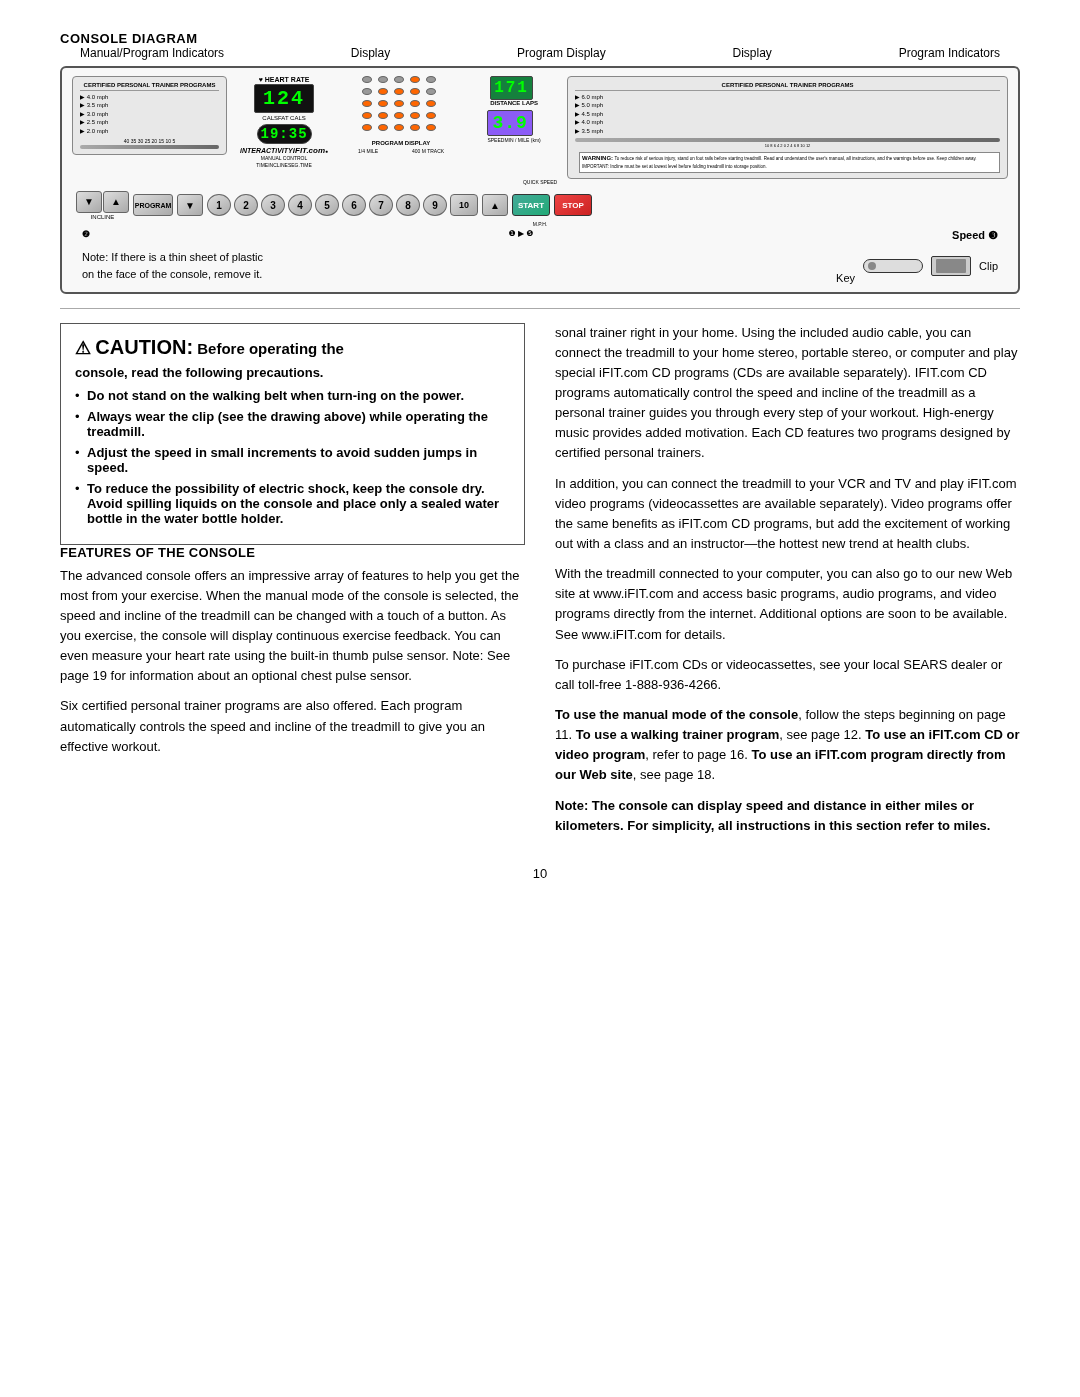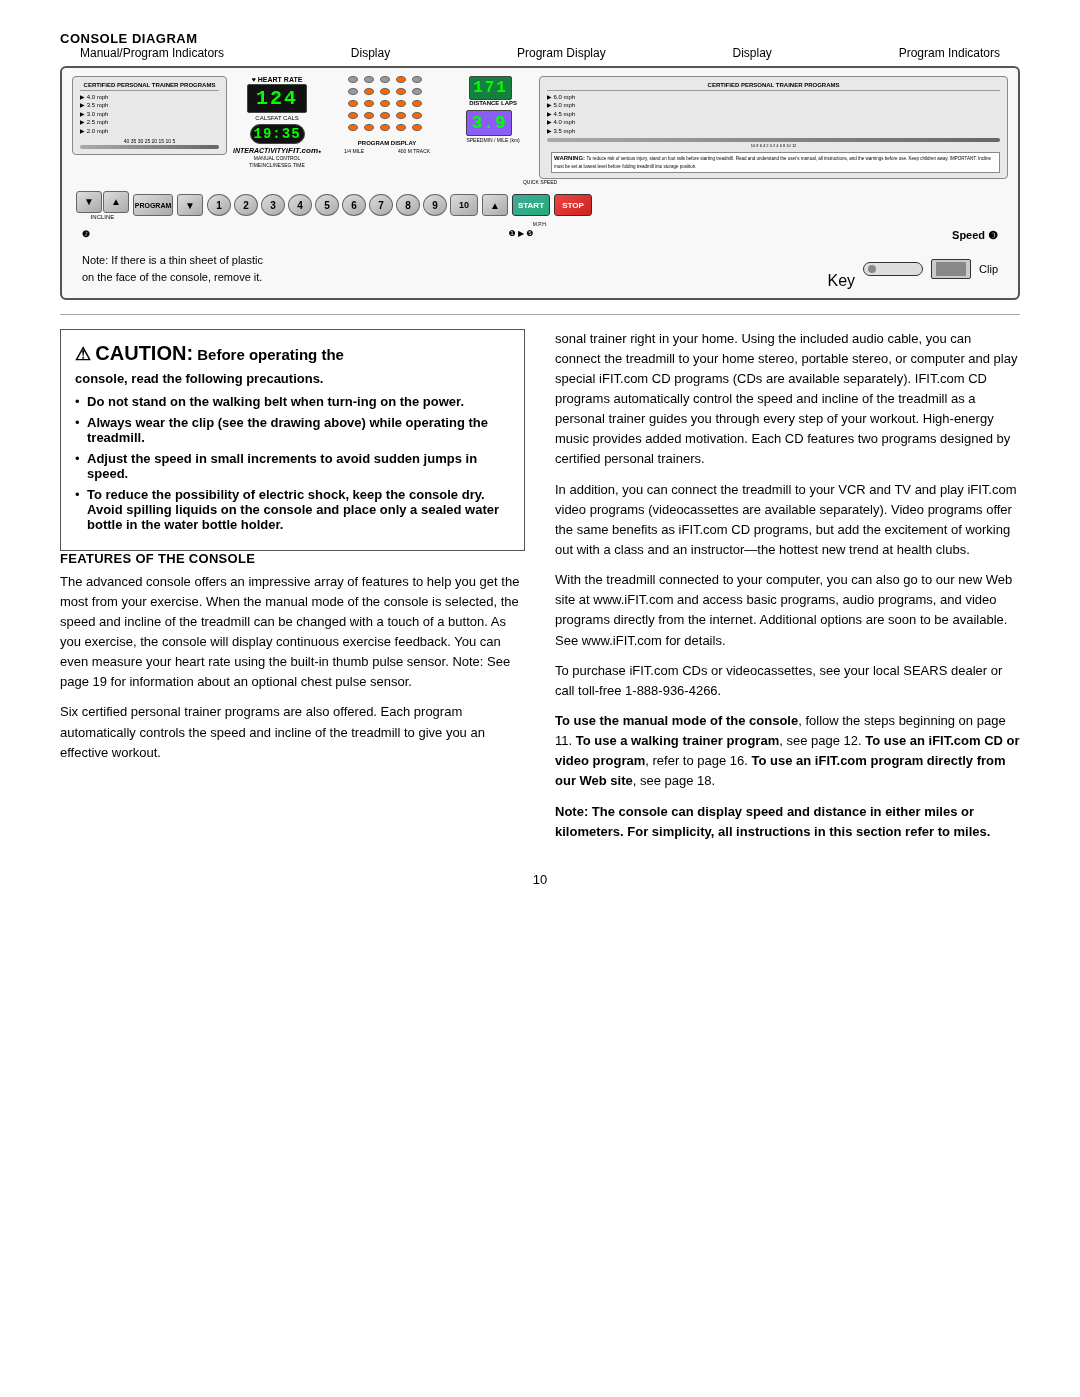--- a/index.html
+++ b/index.html
@@ -27,21 +27,21 @@
       border: 2px solid #555;
       border-radius: 6px;
       padding: 8px 10px;
       margin-bottom: 8px;
       position: relative;
     }
 
     .console-top {
       display: flex;
       align-items: flex-start;
-      gap: 6px;
+      gap: 13px;
       width: 100%;
     }
 
     
     .left-panel {
       background: #e8e8e8;
       border: 1px solid #888;
       border-radius: 4px;
       padding: 5px 7px;
       min-width: 155px;
@@ -596,21 +596,21 @@
         <span style="font-size:11px;font-weight:bold;">Speed ❸</span>
       </div>
     </div>
 
     <div style="display:flex;align-items:center;justify-content:space-between;margin-top:6px;padding:0 10px;">
       <div style="font-size:11px;max-width:300px;line-height:1.5;">
         Note: If there is a thin sheet of plastic<br>on the face of the console, remove it.
       </div>
       <div style="display:flex;flex-direction:column;align-items:center;gap:4px;">
         <div style="display:flex;align-items:center;gap:8px;">
-          <span style="font-size:16px;margin-top:24px;">Key</span>
+          <span style="font-size:11px;margin-top:24px;">Key</span>
           <div style="width:60px;height:14px;border:1.5px solid #333;border-radius:7px;display:flex;align-items:center;padding:0 4px;background:#ddd;">
             <div style="width:8px;height:8px;background:#888;border-radius:50%;"></div>
           </div>
           <div style="width:40px;height:20px;border:1.5px solid #333;background:#ccc;border-radius:2px;display:flex;align-items:center;justify-content:center;padding:2px;">
             <div style="width:30px;height:14px;background:#888;border-radius:1px;"></div>
           </div>
           <span style="font-size:11px;">Clip</span>
         </div>
       </div>
     </div>

